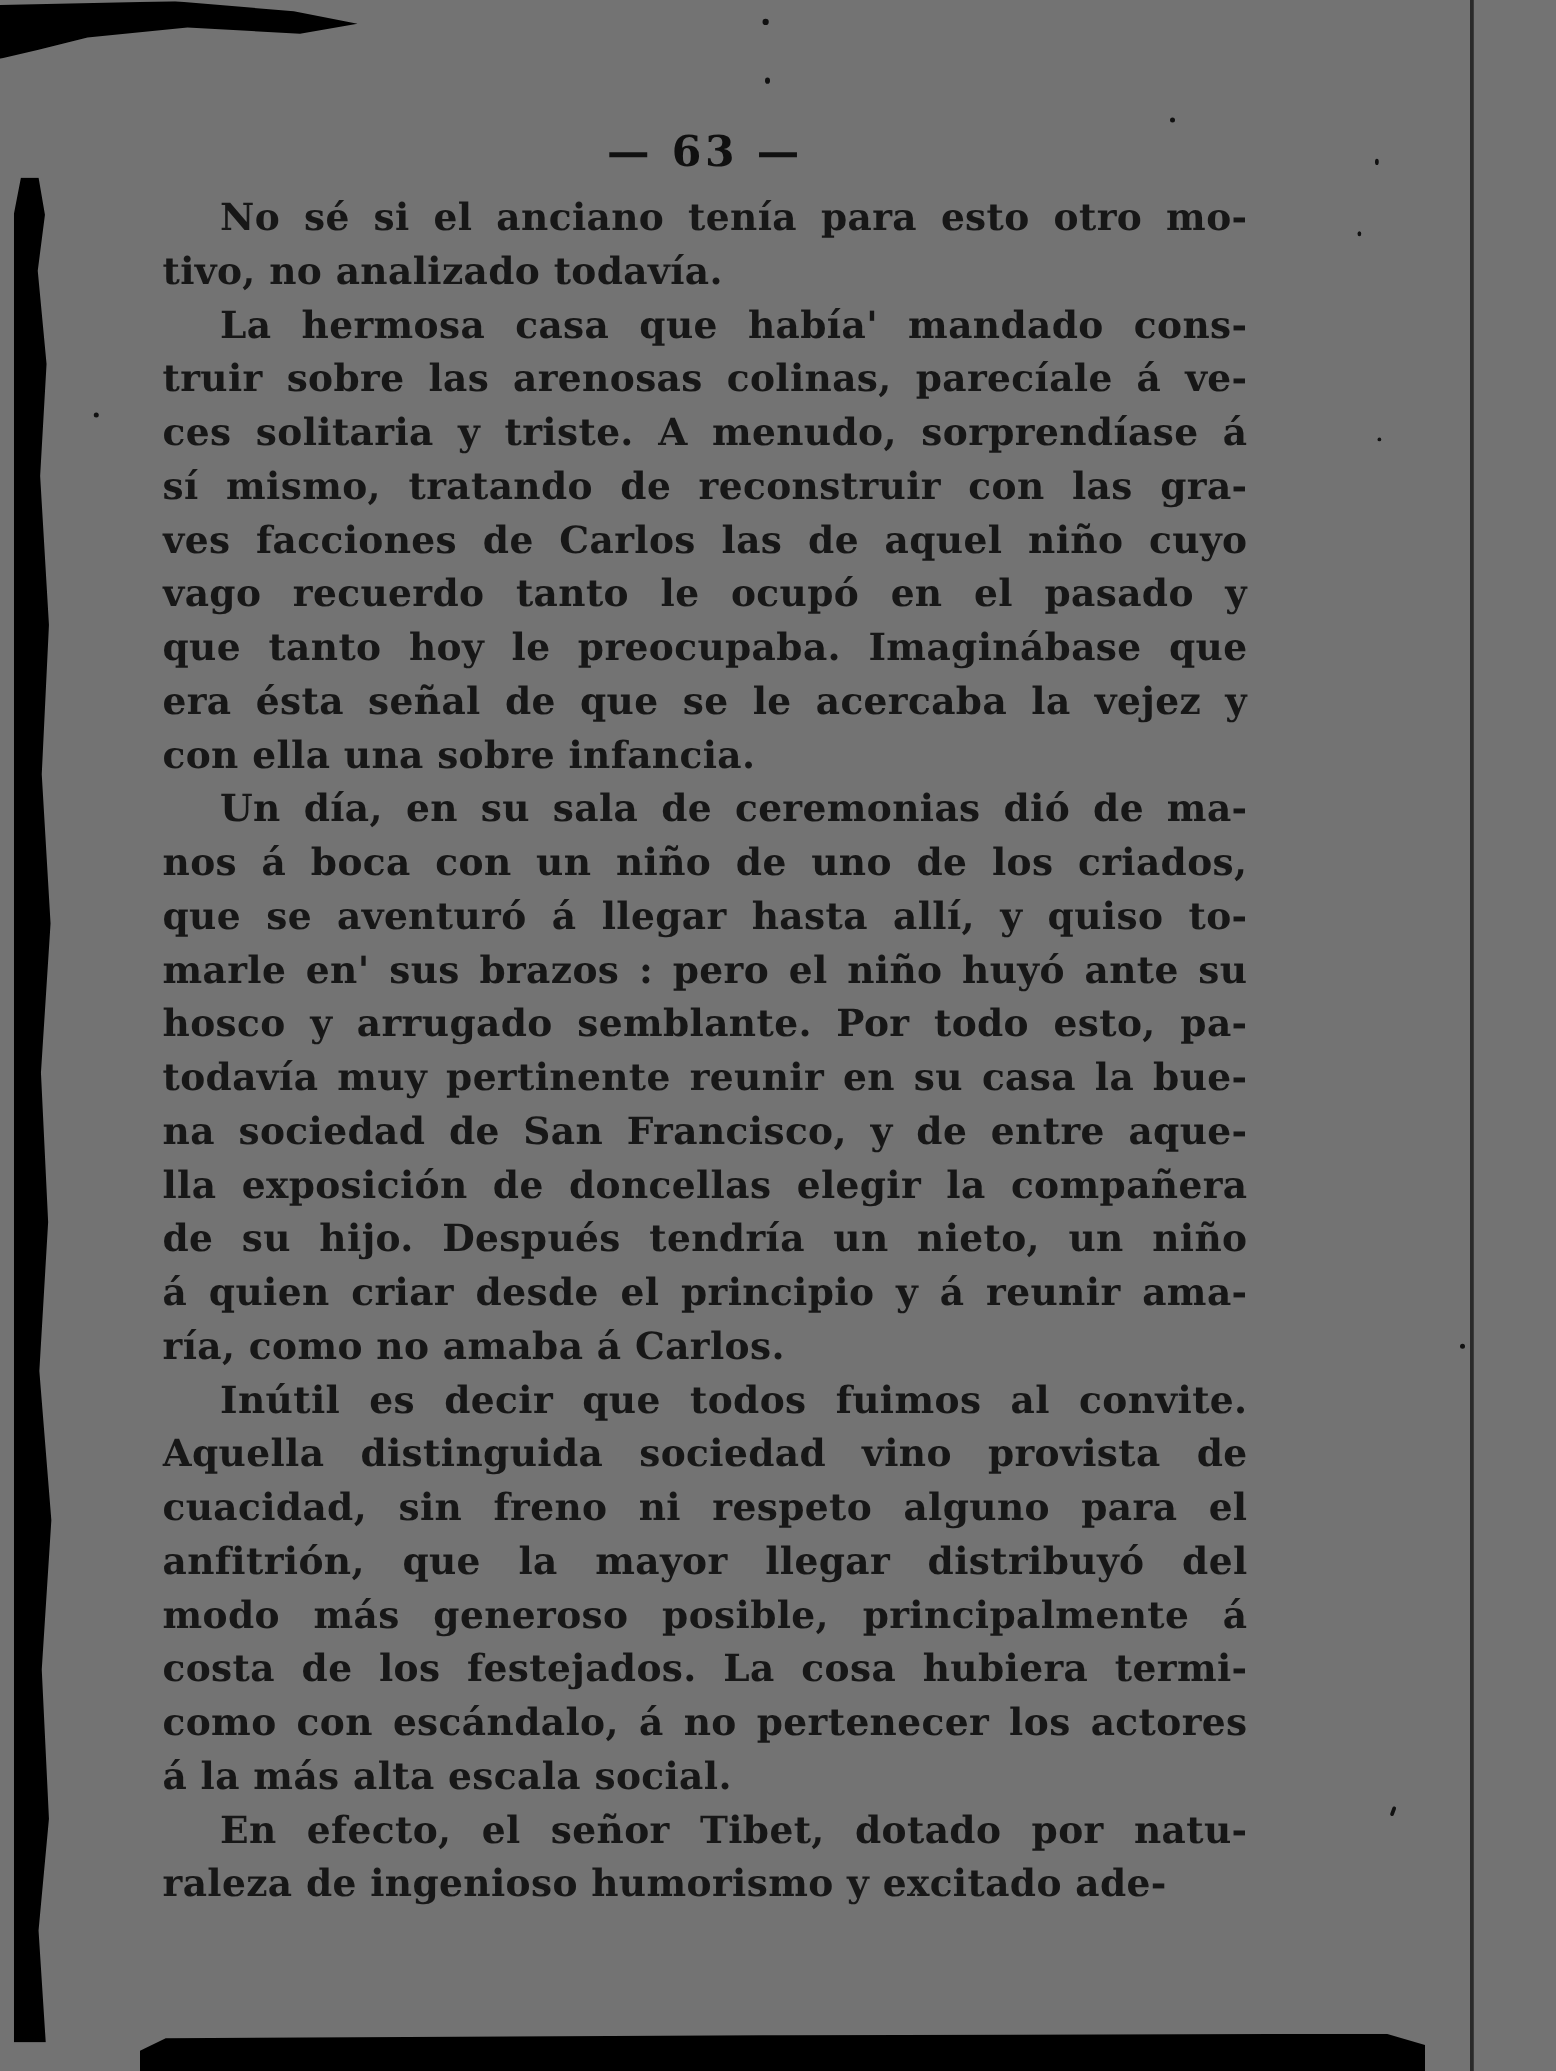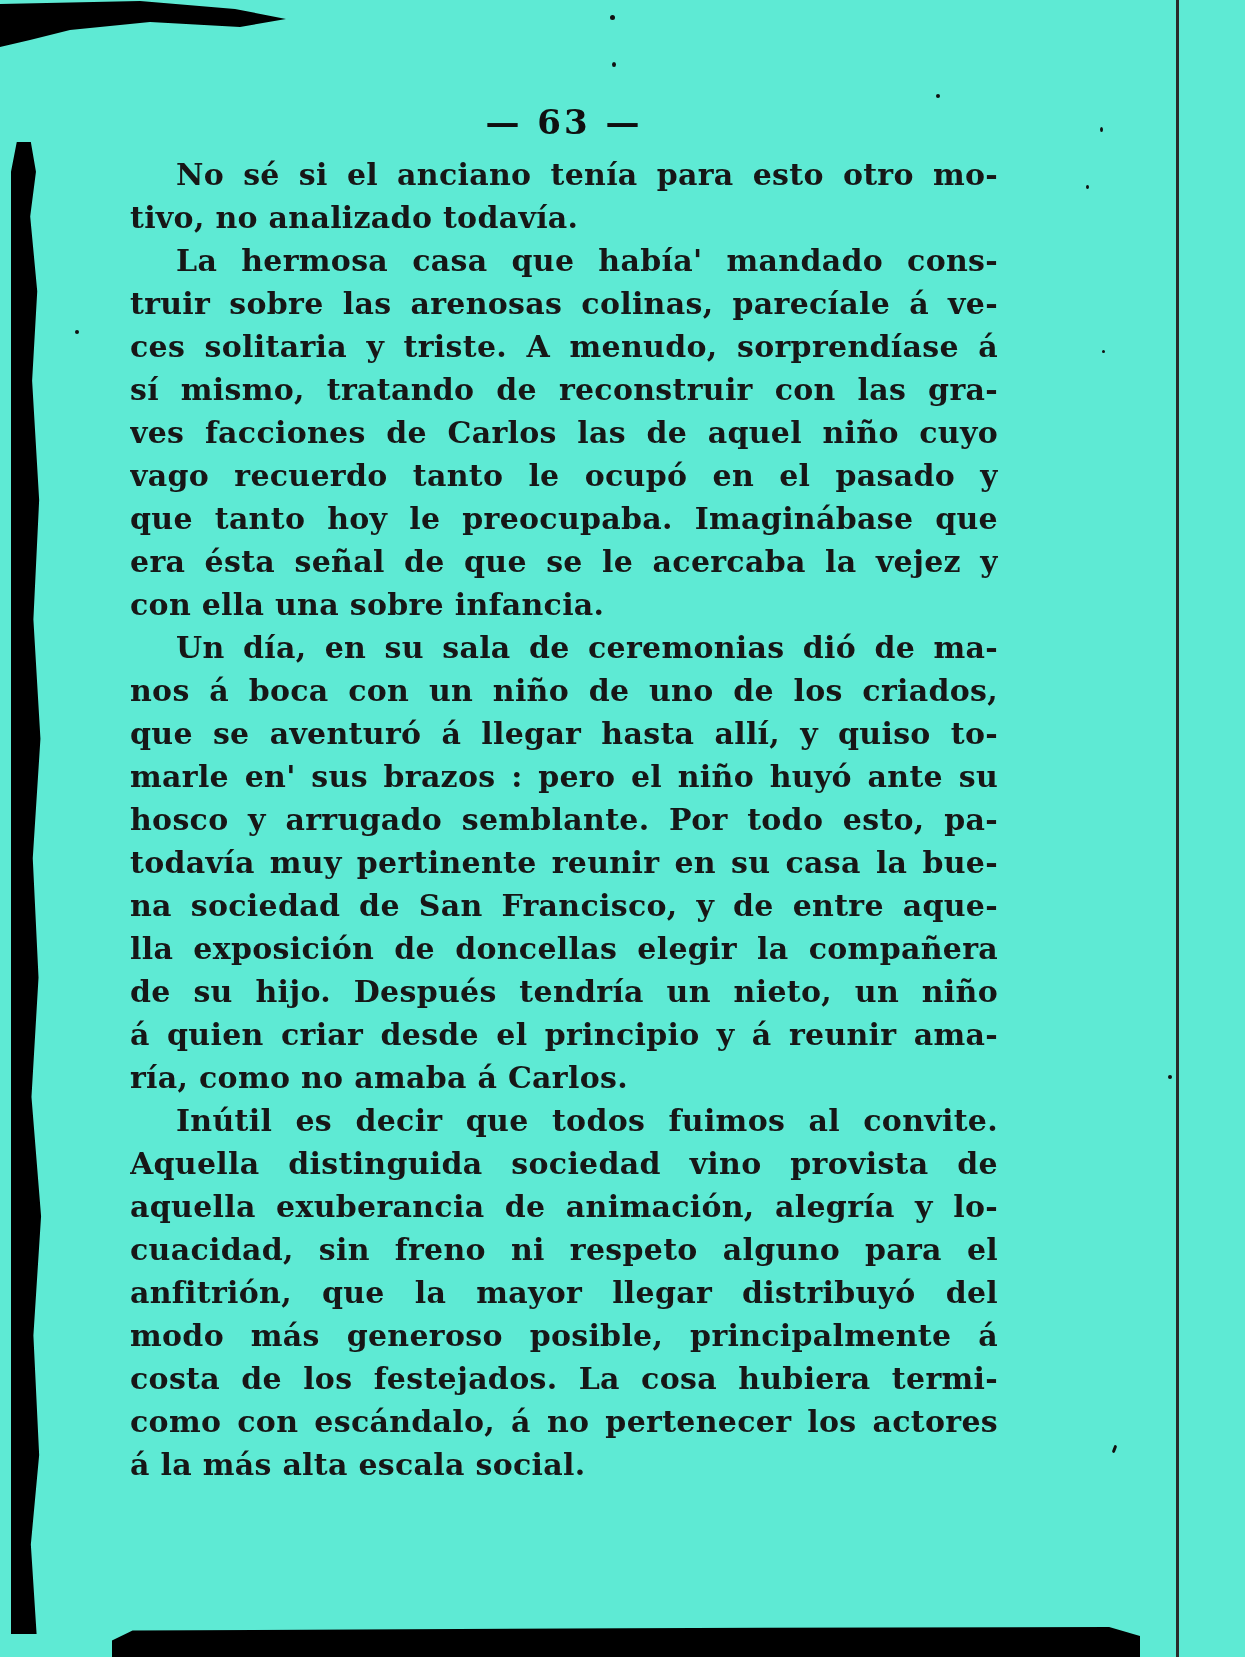--- a/index.html
+++ b/index.html
@@ -11,21 +11,21 @@
     width: 1245px;
     height: 1657px;
     position: relative;
     overflow: hidden;
     font-family: "DejaVu Serif", serif;
     color: #181818;
   }
   .page {
     position: absolute;
     inset: 0;
-    background: #5eead4;
+    background: #737373;
   }
 
   
   .artifact { position: absolute; background: #000; }
   .top-left-artifact {
     left: 0; top: 0; width: 288px; height: 50px;
     clip-path: polygon(0px 4px, 140px 1px, 235px 9px, 286px 19px, 240px 27px, 150px 22px, 70px 30px, 30px 40px, 0px 47px);
   }
   .left-strip-artifact {
     left: 11px; top: 142px; width: 32px; height: 1492px;
@@ -123,23 +123,26 @@
         <div class="line">todavía muy pertinente reunir en su casa la bue-</div>
         <div class="line">na sociedad de San Francisco, y de entre aque-</div>
         <div class="line">lla exposición de doncellas elegir la compañera</div>
         <div class="line">de su hijo. Después tendría un nieto, un niño</div>
         <div class="line">á quien criar desde el principio y á reunir ama-</div>
         <div class="line last">ría, como no amaba á Carlos.</div>
       </div>
       <div class="paragraph">
         <div class="line first">Inútil es decir que todos fuimos al convite.</div>
         <div class="line">Aquella distinguida sociedad vino provista de</div>
-        <div class="line">aquella exuberancia de animación, alegría y lo-</div>
         <div class="line">cuacidad, sin freno ni respeto alguno para el</div>
         <div class="line">anfitrión, que la mayor llegar distribuyó del</div>
         <div class="line">modo más generoso posible, principalmente á</div>
         <div class="line">costa de los festejados. La cosa hubiera termi-</div>
         <div class="line">como con escándalo, á no pertenecer los actores</div>
         <div class="line last">á la más alta escala social.</div>
       </div>
+      <div class="paragraph">
+        <div class="line first">En efecto, el señor Tibet, dotado por natu-</div>
+        <div class="line last">raleza de ingenioso humorismo y excitado ade-</div>
+      </div>
     </div>
 
 </div>
 
 </body></html>

